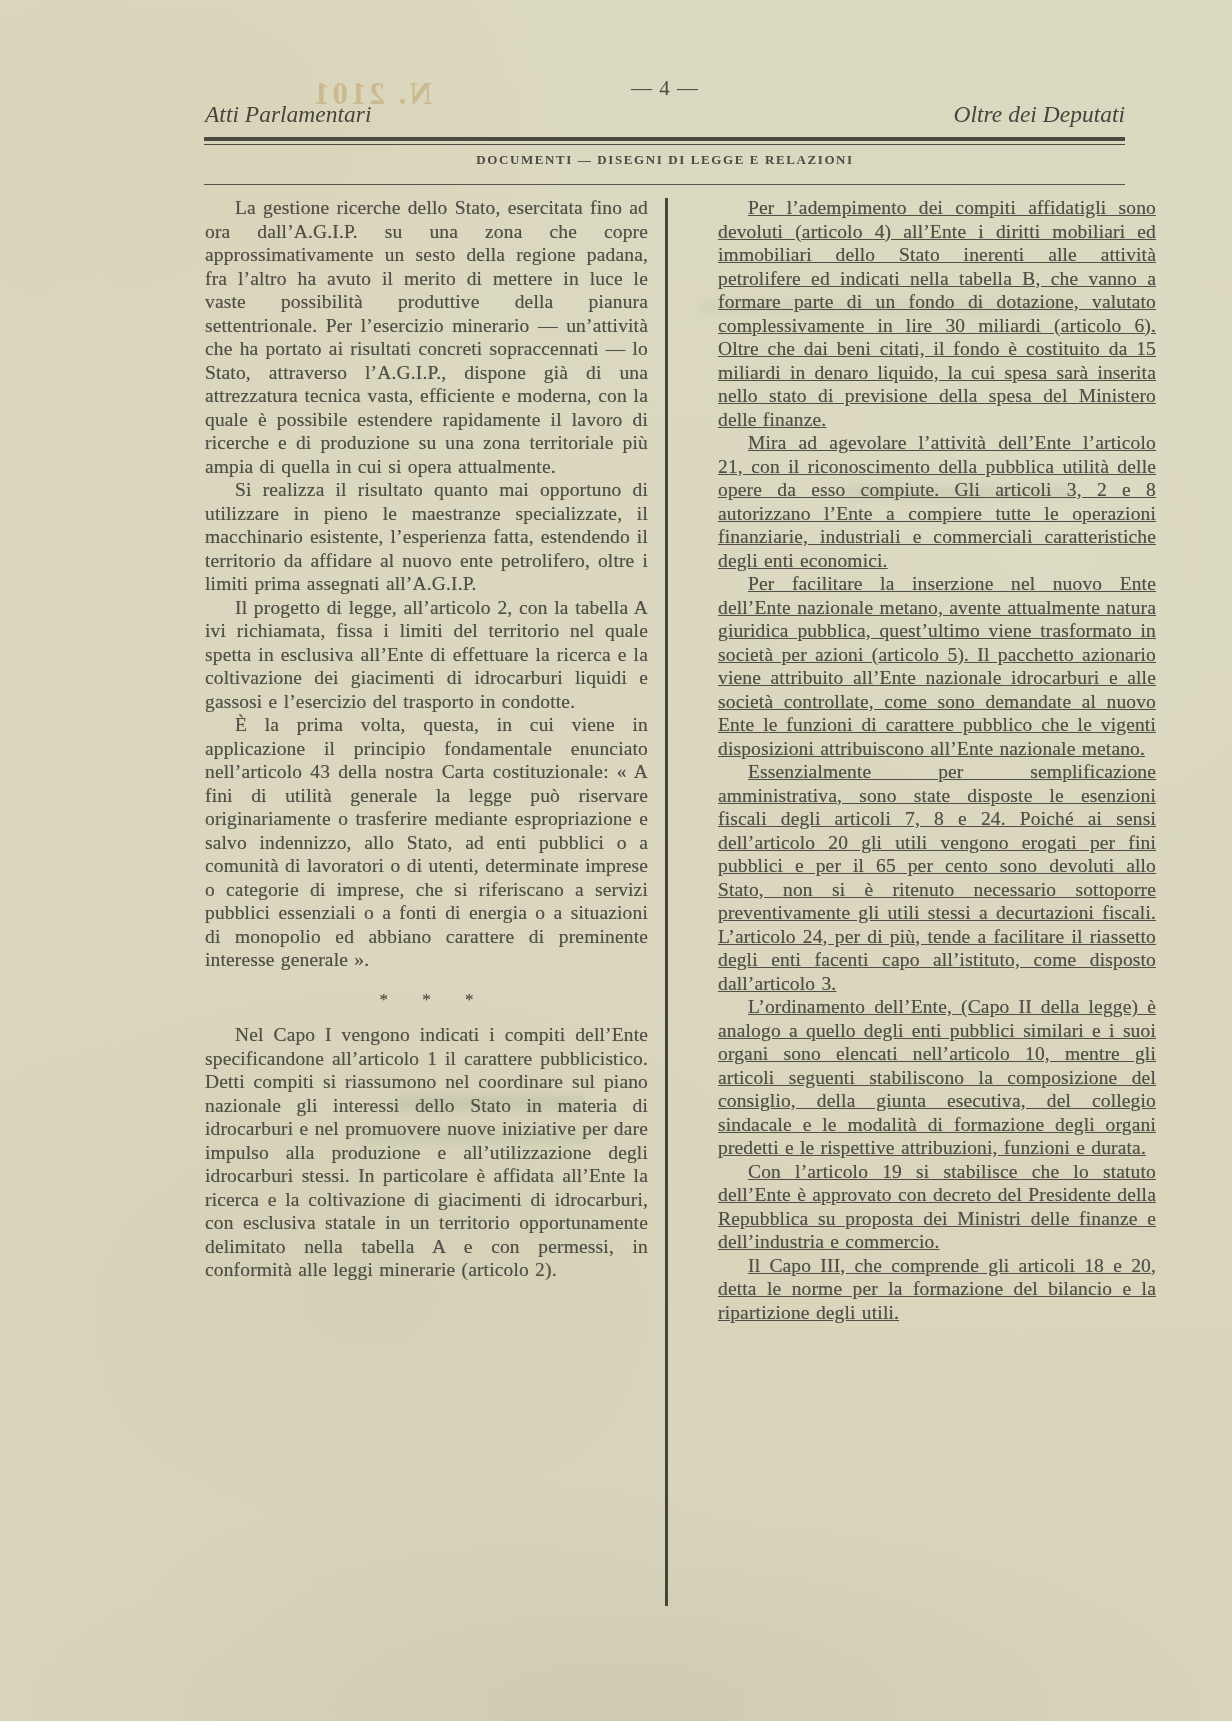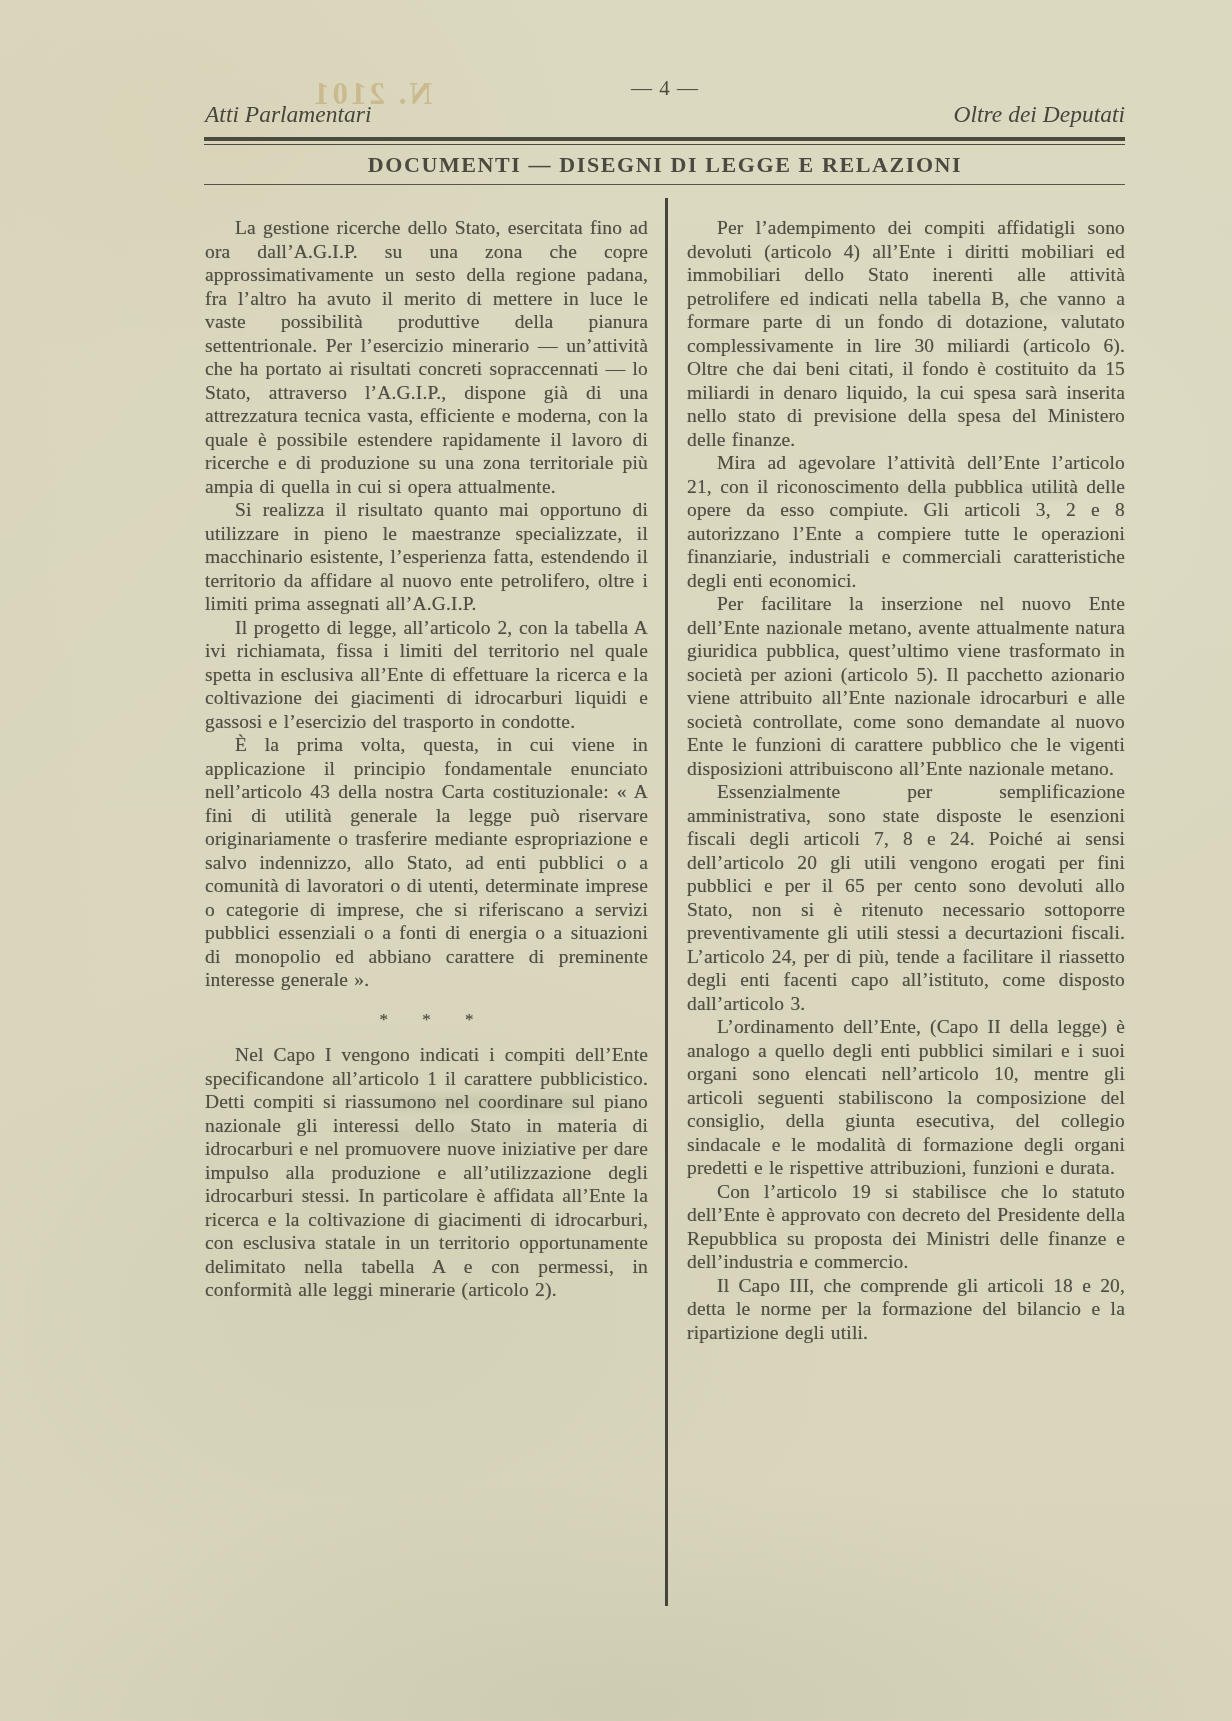--- a/index.html
+++ b/index.html
@@ -42,38 +42,37 @@
     position:absolute;left:205px;top:101px;width:920px;
     display:flex;justify-content:space-between;align-items:baseline;
     font-style:italic;font-size:23.5px;color:#47453c;
   }
   .rule-double{
     position:absolute;left:204px;top:137px;width:921px;height:3px;
     border-top:4px solid #4b4a3f;border-bottom:1.5px solid #4b4a3f;
   }
   .banner{
     position:absolute;left:205px;top:152px;width:920px;
-    text-align:center;font-size:22px;letter-spacing:1.6px;color:#4b4940;
+    text-align:center;font-size:13px;letter-spacing:1.6px;color:#4b4940;
     font-weight:bold;font-stretch:condensed;
   }
   .rule-thin{
     position:absolute;left:204px;top:184px;width:921px;height:0;
     border-top:1.5px solid #55534a;
   }
   .col{
     position:absolute;top:196px;
     font-size:19.5px;line-height:23.5px;
     text-align:justify;
     letter-spacing:0.15px;word-spacing:1.2px;
     color:#514f45;
     text-shadow:0 0 0.7px rgba(81,79,69,0.55);
-    margin-top:20px;
   }
   .col.left{left:205px;width:443px;}
-  .col.right{left:687px;width:438px;}
+  .col.right{left:718px;width:438px;text-decoration:underline;}
   .col p{margin:0;text-indent:30px;}
   .divider{
     position:absolute;left:665px;top:198px;width:2.5px;height:1408px;
     background:#46453b;
   }
   .separator{
     text-align:center;text-indent:0 !important;
     word-spacing:30px;font-size:17px;letter-spacing:0;
     padding:16px 0 12px 0;
   }

